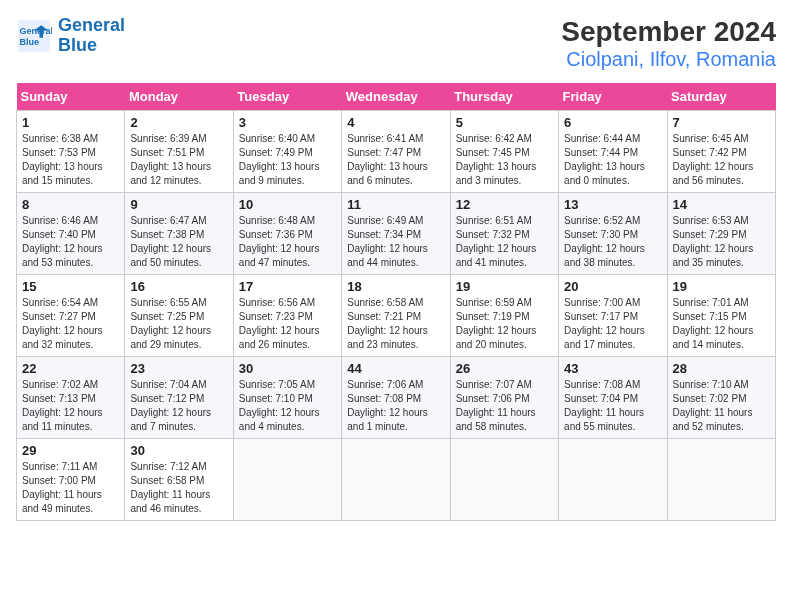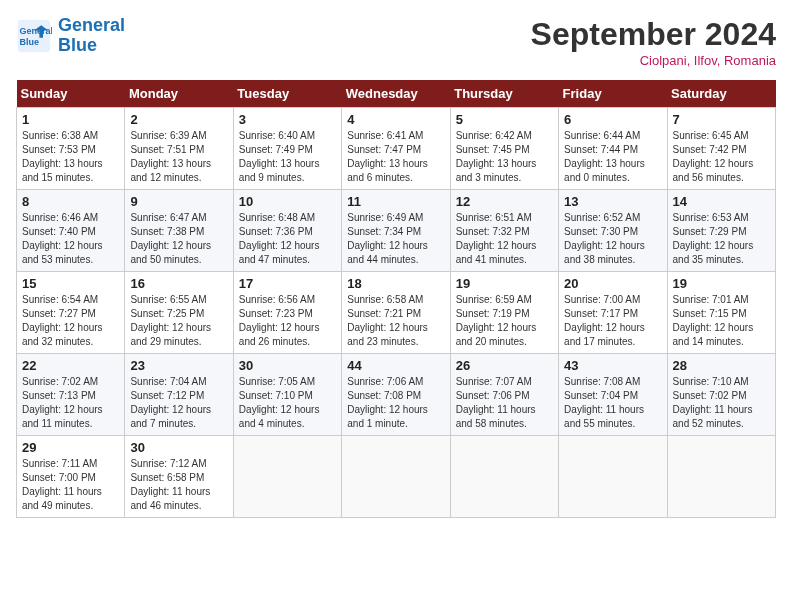--- a/index.html
+++ b/index.html
@@ -31,35 +31,35 @@
       color: #1a6fb5;
     }
     .logo-icon {
       width: 36px;
       height: 36px;
     }
     .title-area {
       text-align: right;
     }
     .month-title {
-      font-size: 32px;
+      font-size: 28px;
       font-weight: bold;
       color: #333;
     }
     .subtitle {
-      font-size: 13px;
-      color: #be185d;
+      font-size: 20px;
+      color: #3b82f6;
     }
     table {
       width: 100%;
       border-collapse: collapse;
       font-size: 11px;
     }
     thead tr th {
-      background: #7f1d1d;
+      background: #ec4899;
       color: #fff;
       padding: 6px 4px;
       text-align: left;
       font-size: 13px;
       font-weight: bold;
     }
     tbody tr td {
       vertical-align: top;
       padding: 4px 5px;
       border: 1px solid #ccc;

